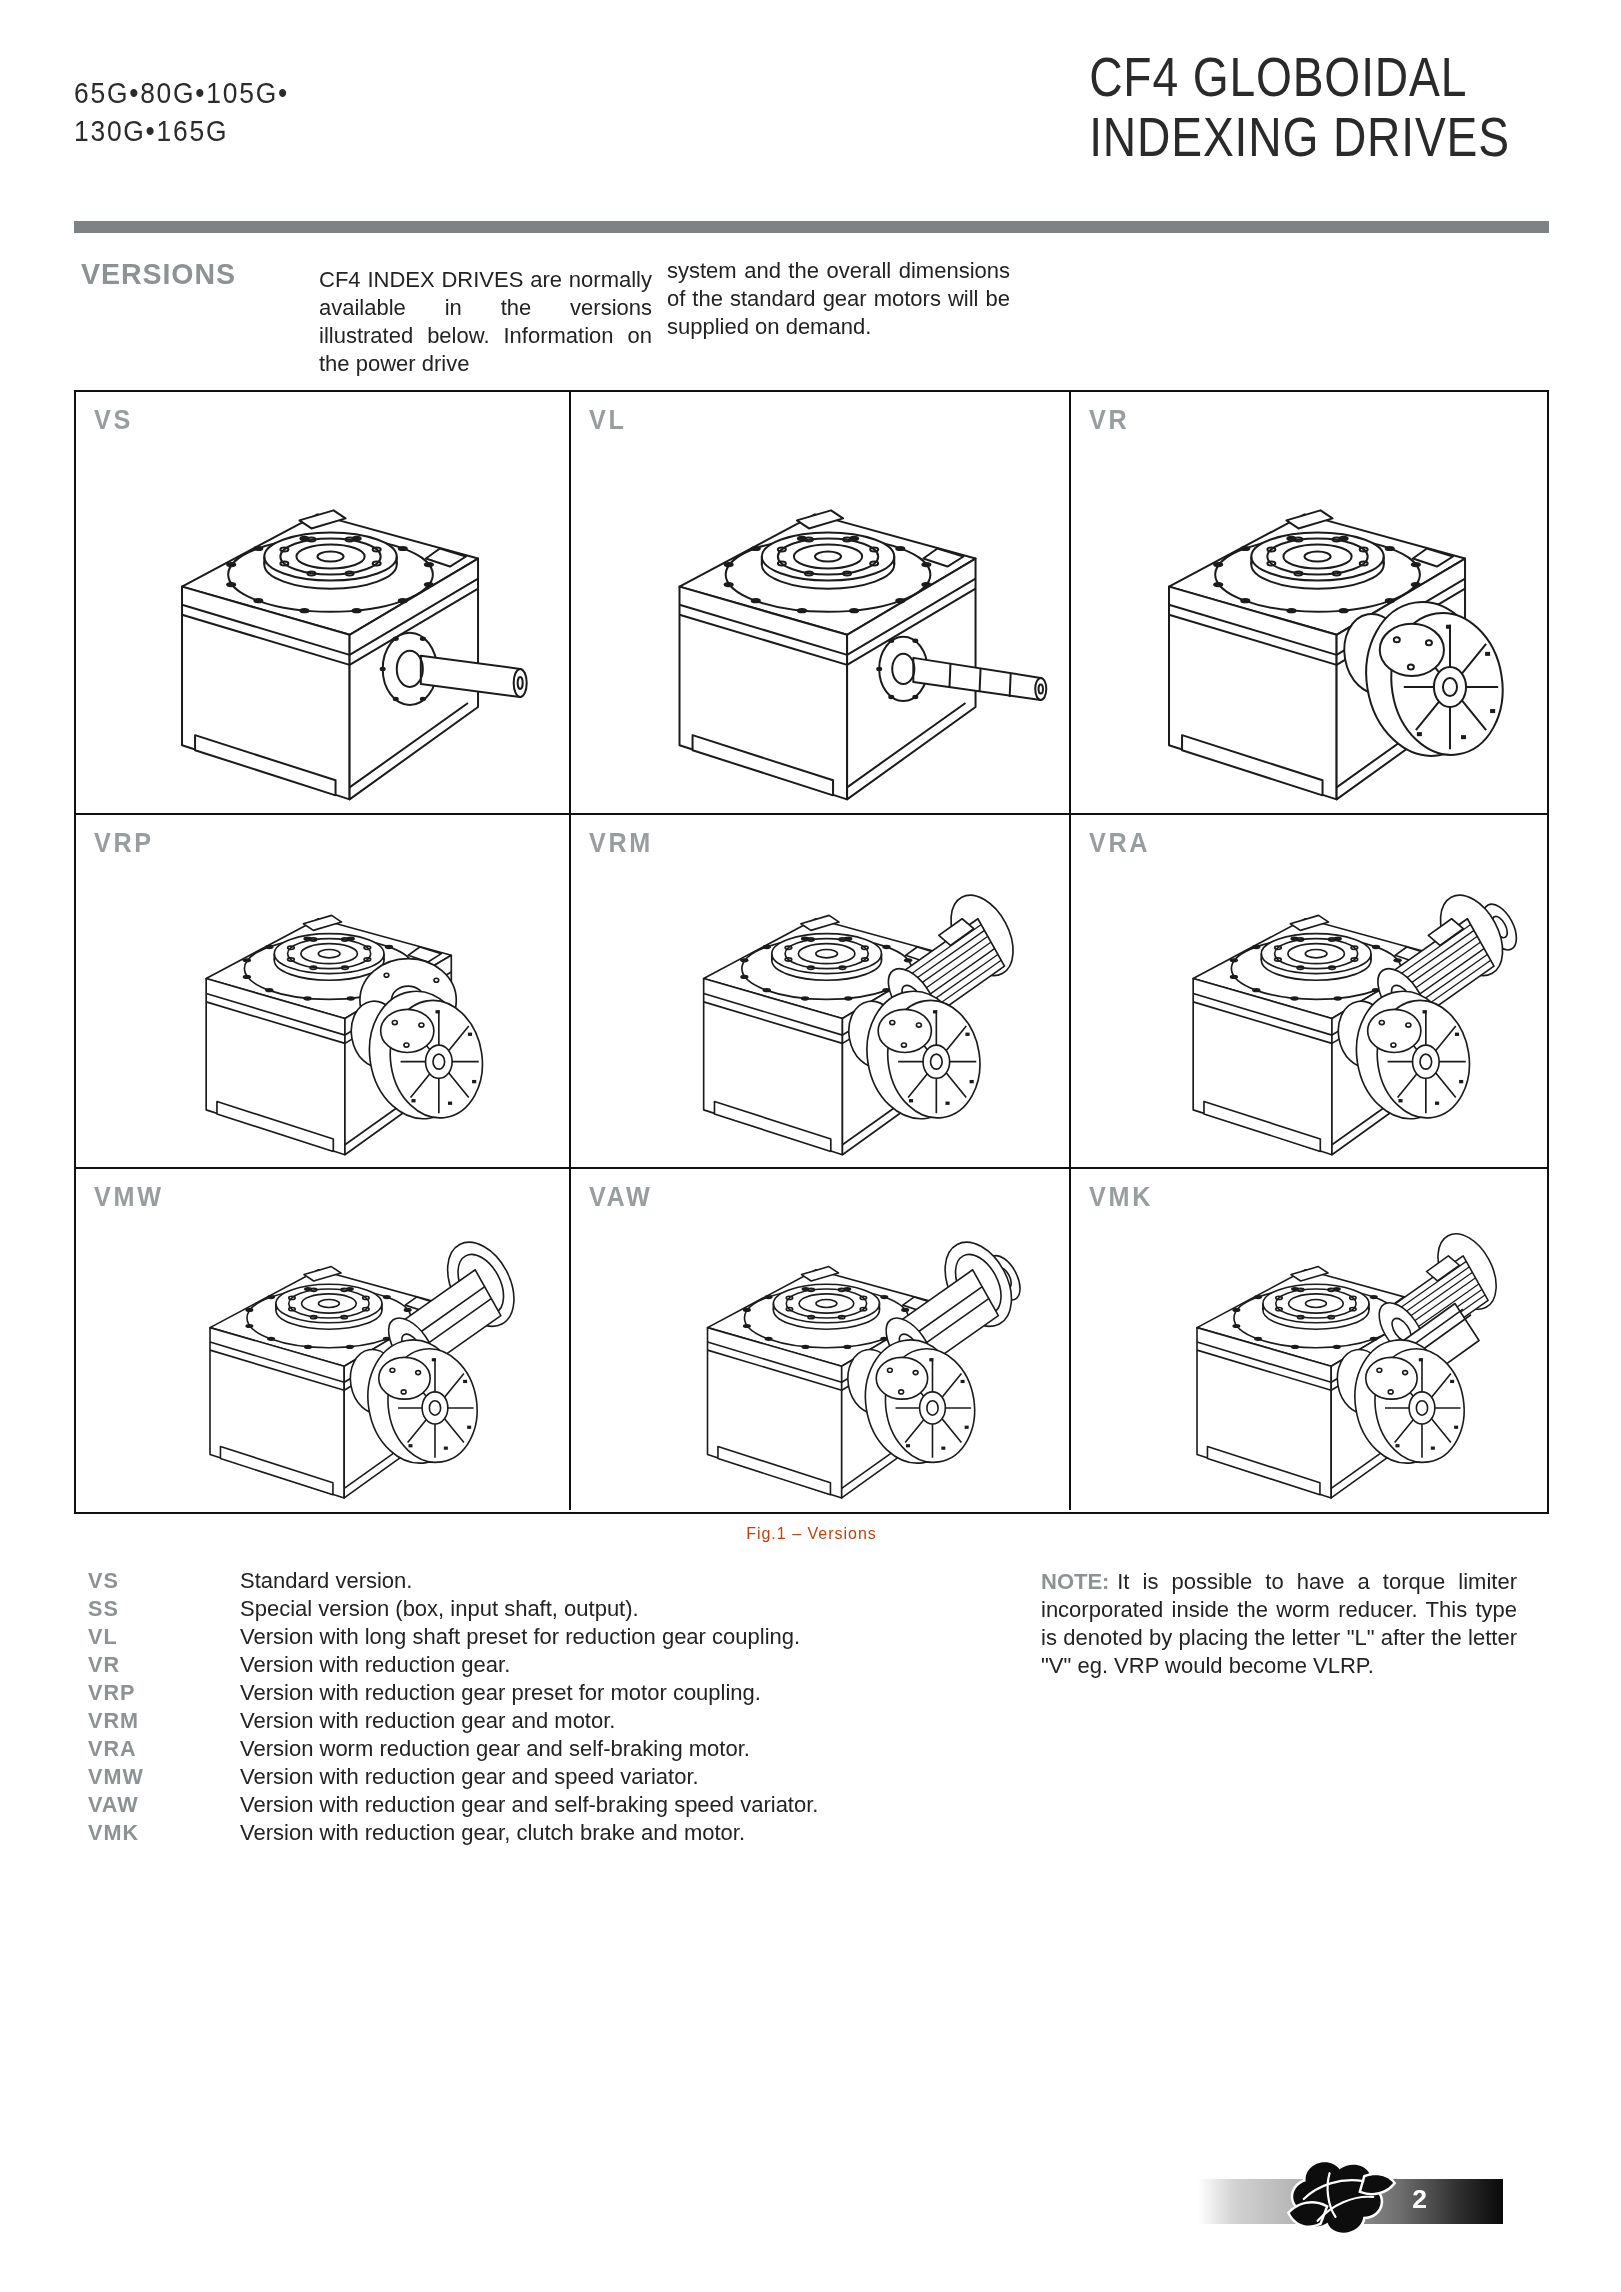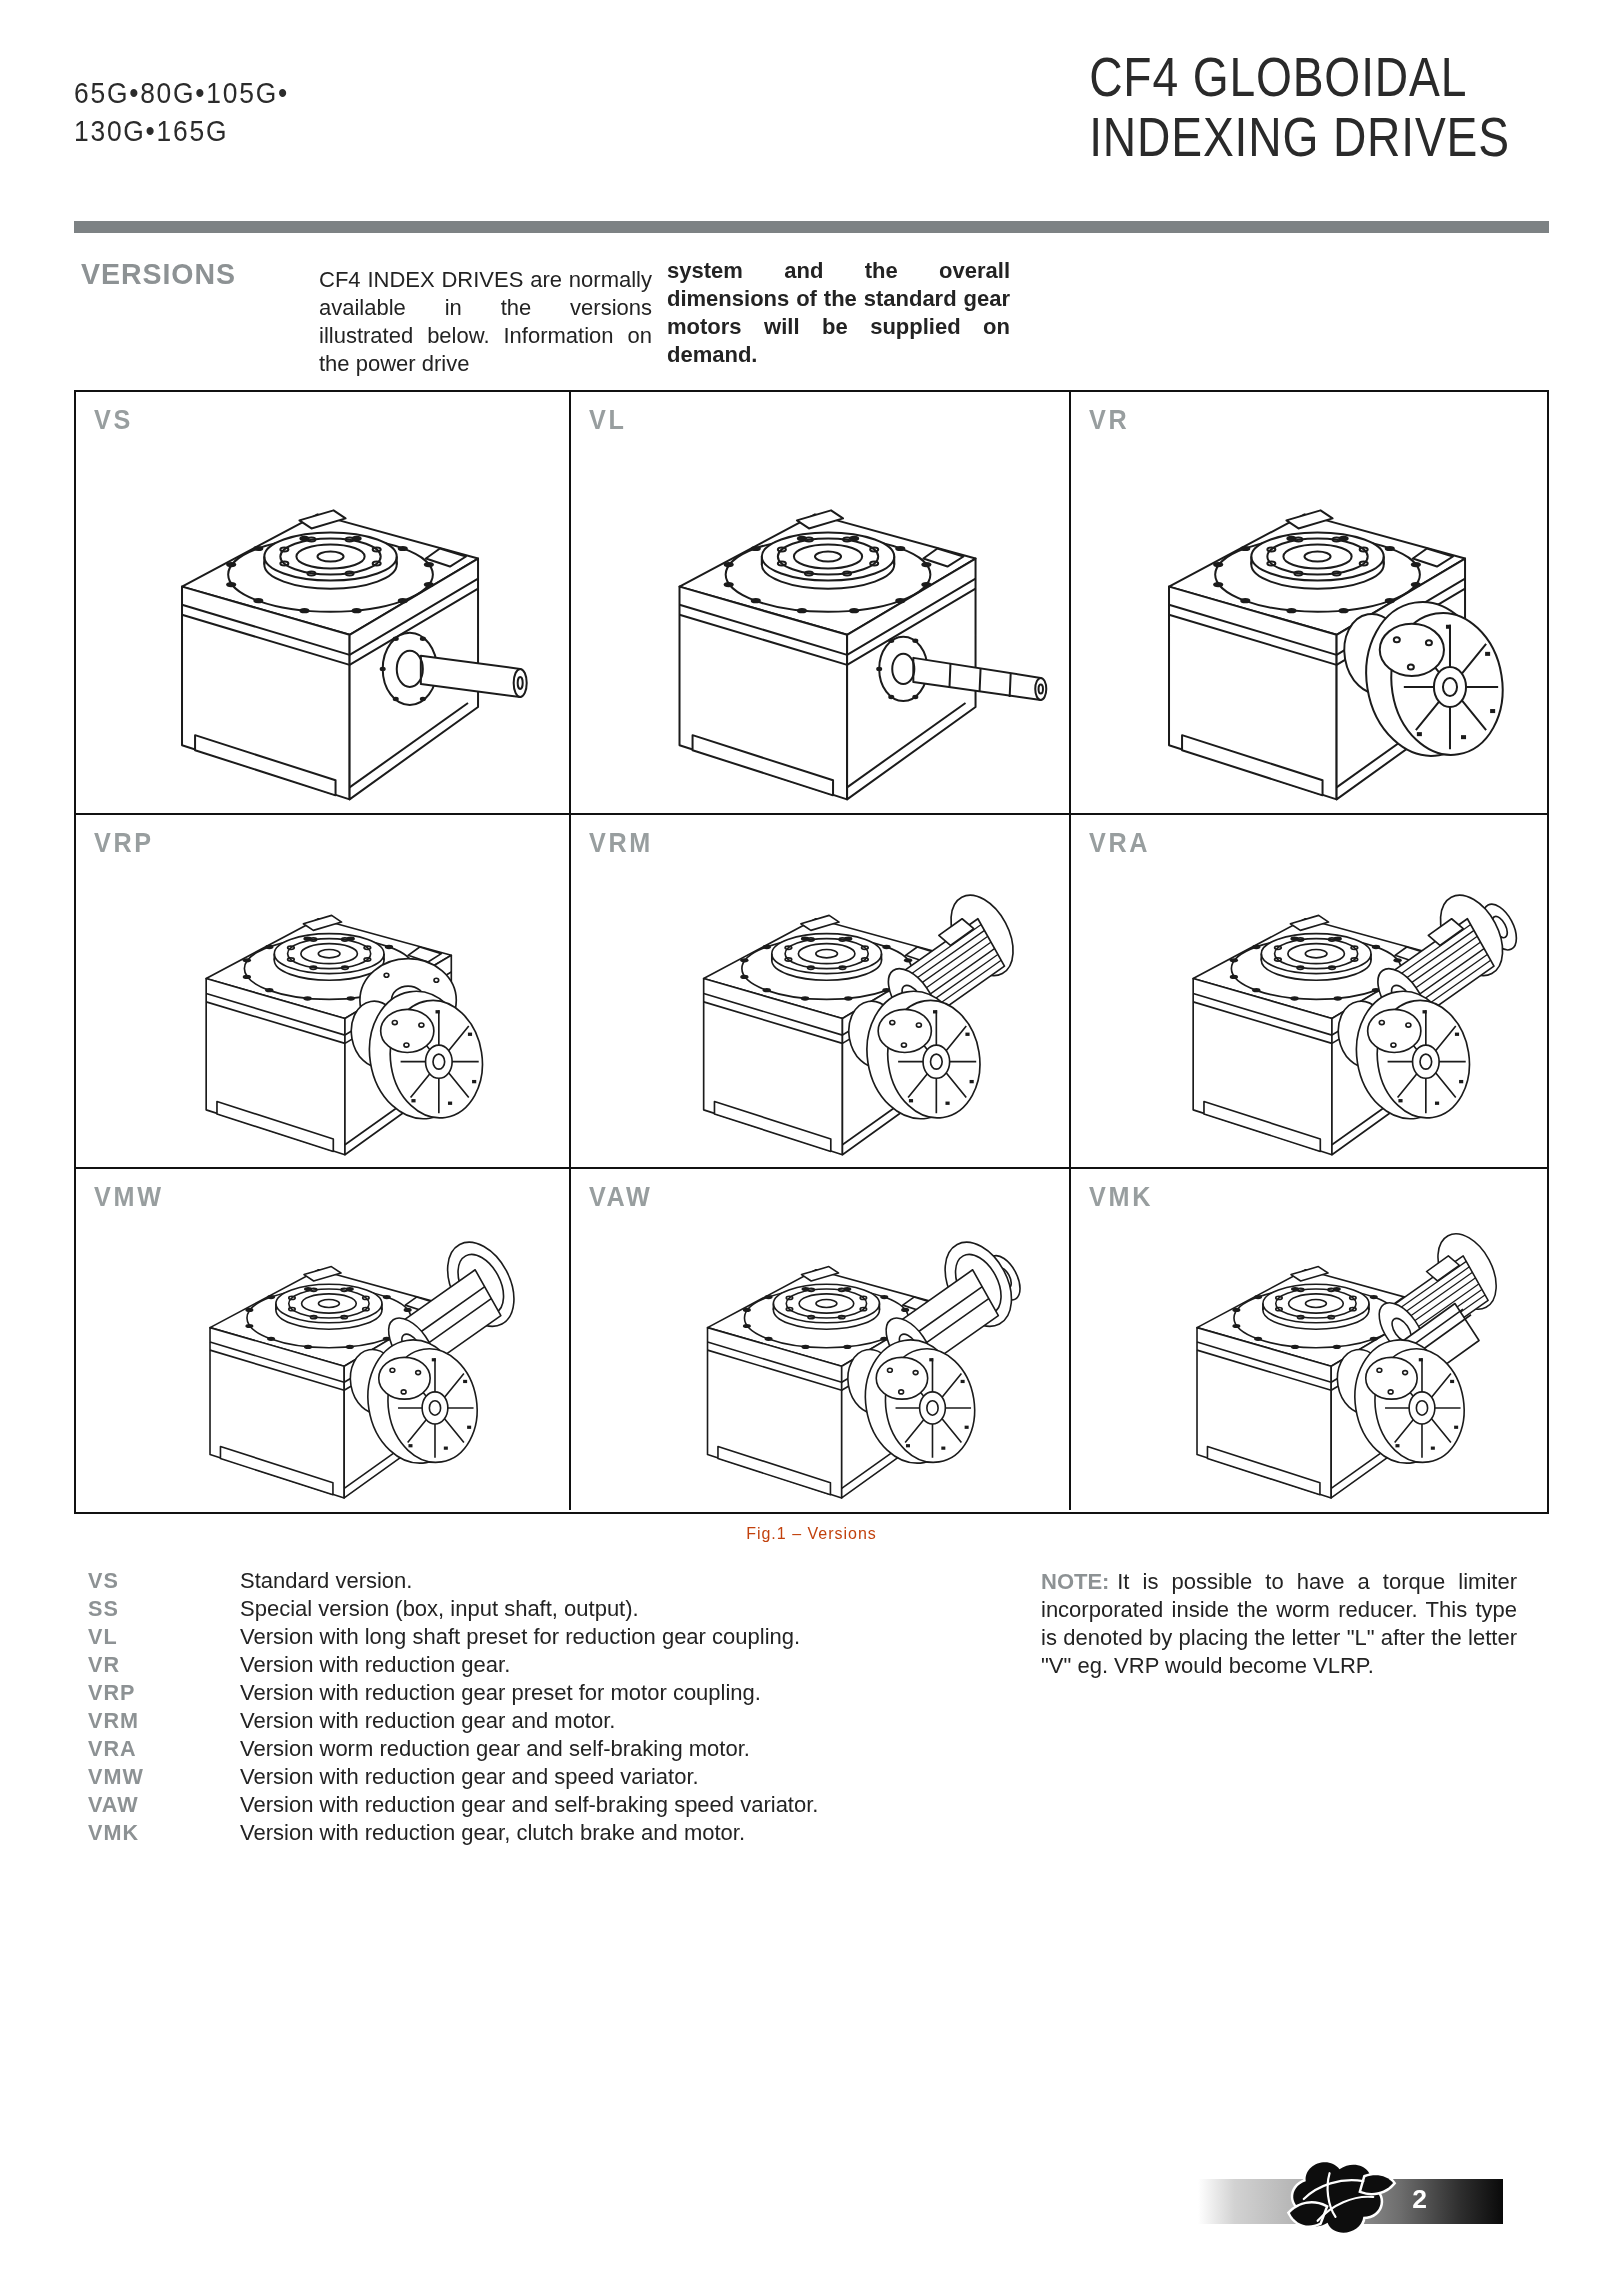--- a/index.html
+++ b/index.html
@@ -20,21 +20,21 @@
   .title{position:absolute;right:73px;top:47px;text-align:left;color:#2a2a2a;}
   .title .tl{font-size:55px;line-height:60px;letter-spacing:1px;transform:scaleX(.84);
     transform-origin:100% 50%;white-space:nowrap;}
   .header-rule{position:absolute;left:74px;top:221px;width:1475px;height:11.8px;background:var(--bar-gray);}
 
   
   .versions-heading{position:absolute;left:81px;top:257px;font-size:30px;font-weight:bold;
     letter-spacing:1px;color:var(--accent-gray);transform:scaleX(.95);transform-origin:0 0;white-space:nowrap;}
   .intro-col{position:absolute;top:257px;font-size:22px;line-height:28px;text-align:justify;color:#232323;}
   .intro-col.c1{left:319px;width:333px;margin-top:9px;}
-  .intro-col.c2{left:667px;width:343px;font-weight:bold;}
+  .intro-col.c2{left:667px;width:343px;}
 
   
   .fig-grid{position:absolute;left:74px;top:390px;width:1475px;height:1124px;
     border:2.9px solid #111;display:grid;grid-template-columns:495px 500px 477px;
     grid-template-rows:423px 354px 341px;background:#fff;}
   .cell{position:relative;border-right:2.9px solid #111;border-bottom:2.9px solid #111;overflow:hidden;}
   .cell:nth-child(3n){border-right:none;}
   .cell:nth-child(n+7){border-bottom:none;}
   .cell-label{position:absolute;left:17.6px;top:11.8px;font-size:27.4px;font-weight:bold;
     letter-spacing:2.9px;color:var(--label-gray);transform:scaleX(.92);transform-origin:0 0;z-index:2;}

